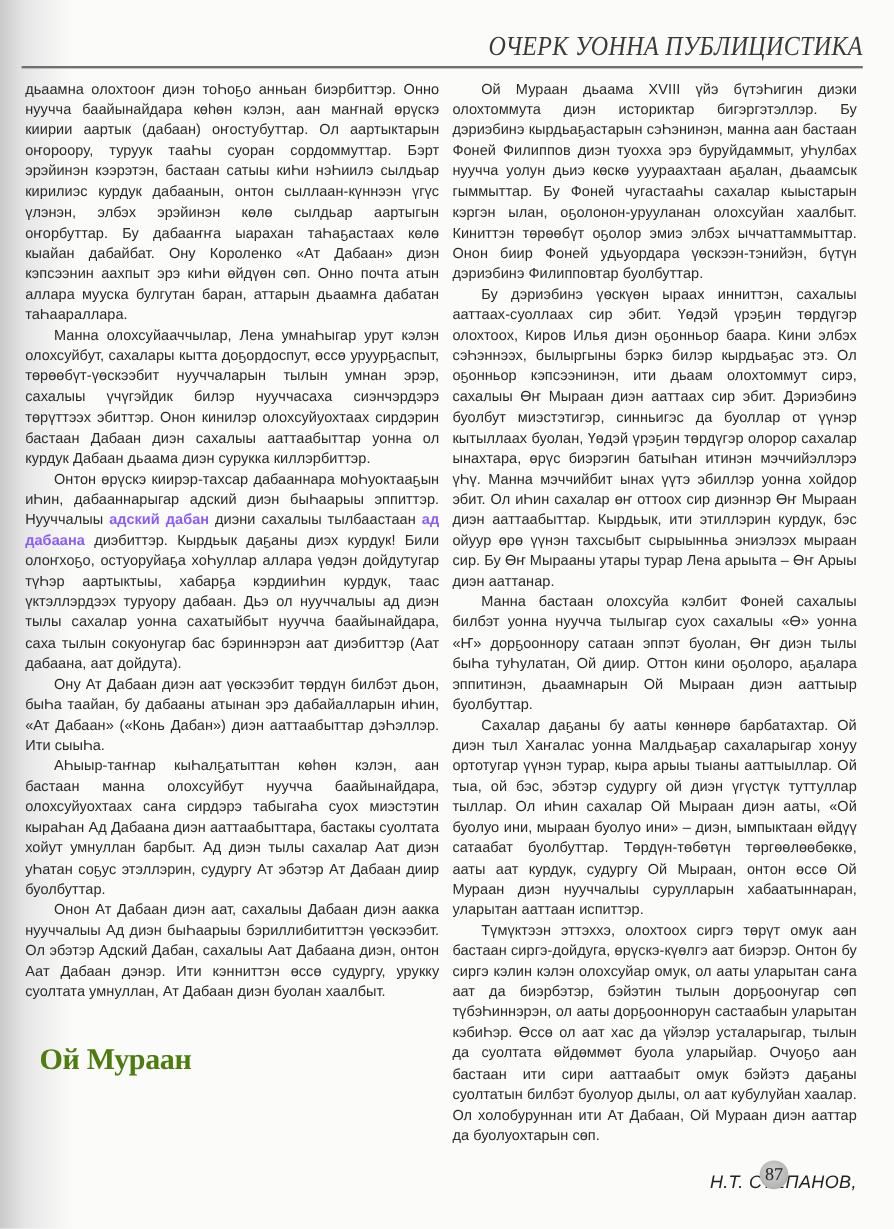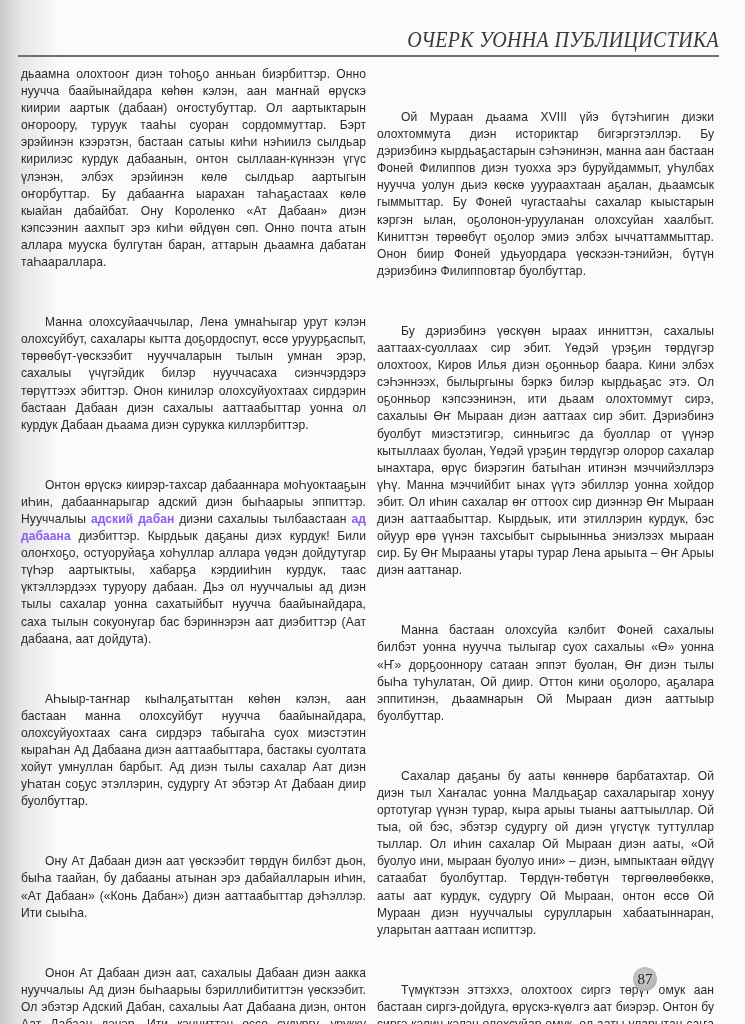--- a/index.html
+++ b/index.html
@@ -29,28 +29,28 @@
     background: #707070;
   }
   .col {
     position: absolute; top: 66px;
     font-size: 12.1px; line-height: 17.1px;
     text-align: justify; letter-spacing: 0.05px;
   }
   .col-left { left: 21px; width: 345px; }
   .col-right { left: 377px; width: 337px; }
   .col p { margin: 0; text-indent: 0; }
-  .col p.ind { text-indent: 24px; margin-top: 43px; }
+  .col p.ind { text-indent: 24px; }
   .col p.noind { text-indent: 0; }
   b { font-weight: bold; color: #8b5cf6; }
   .subheading {
     font-family: "Liberation Serif", "DejaVu Serif", serif;
-    font-style: italic; font-weight: bold;
+    font-weight: bold;
     font-size: 25px; line-height: 30px;
-    margin: 34px 0 12px 12px; color: #701a75;
+    margin: 34px 0 12px 12px; color: #4d7c0f;
     letter-spacing: -0.3px;
   }
   .signature {
     text-align: right; margin-top: 22px;
     font-style: italic;
   }
   .sig-name { font-size: 15px; line-height: 18px; color: #222; letter-spacing: 0.3px; }
   .sig-role { font-size: 12px; line-height: 16px; font-weight: bold; color: #222; }
   .page-number {
     position: absolute; left: 633px; top: 967px;
@@ -67,22 +67,22 @@
 
 <div class="header">
   <div class="header-title">ОЧЕРК УОННА ПУБЛИЦИСТИКА</div>
   <div class="header-rule"></div>
 </div>
 
 <div class="col col-left">
   <p class="noind">дьаамна олохтооҥ диэн тоҺоҕо анньан биэрбиттэр. Онно нуучча баайынайдара көһөн кэлэн, аан маҥнай өрүскэ киирии аартык (дабаан) оҥостубуттар. Ол аартыктарын оҥороору, туруук тааҺы суоран сордоммуттар. Бэрт эрэйинэн кээрэтэн, бастаан сатыы киҺи нэҺиилэ сылдьар кирилиэс курдук дабаанын, онтон сыллаан-күннээн үгүс үлэнэн, элбэх эрэйинэн көлө сылдьар аартыгын оҥорбуттар. Бу дабааҥҥа ыарахан таҺаҕастаах көлө кыайан дабайбат. Ону Короленко «Ат Дабаан» диэн кэпсээнин аахпыт эрэ киҺи өйдүөн сөп. Онно почта атын аллара мууска булгутан баран, аттарын дьаамҥа дабатан таҺаараллара.</p>
   <p class="ind">Манна олохсуйааччылар, Лена умнаҺыгар урут кэлэн олохсуйбут, сахалары кытта доҕордоспут, өссө уруурҕаспыт, төрөөбүт-үөскээбит нууччаларын тылын умнан эрэр, сахалыы үчүгэйдик билэр нууччасаха сиэнчэрдэрэ төрүттээх эбиттэр. Онон кинилэр олохсуйуохтаах сирдэрин бастаан Дабаан диэн сахалыы ааттаабыттар уонна ол курдук Дабаан дьаама диэн сурукка киллэрбиттэр.</p>
   <p class="ind"><span>Онтон өрүскэ киирэр-тахсар дабааннара моҺуоктааҕын иҺин, дабааннарыгар адский диэн быҺаарыы эппиттэр. Нууччалыы </span><b>адский дабан</b><span> диэни сахалыы тылбаастаан </span><b>ад дабаана</b><span> диэбиттэр. Кырдьык даҕаны диэх курдук! Били олоҥхоҕо, остуоруйаҕа хоҺуллар аллара үөдэн дойдутугар түҺэр аартыктыы, хабарҕа кэрдииҺин курдук, таас үктэллэрдээх туруору дабаан. Дьэ ол нууччалыы ад диэн тылы сахалар уонна сахатыйбыт нуучча баайынайдара, саха тылын сокуонугар бас бэриннэрэн аат диэбиттэр (Аат дабаана, аат дойдута).</span></p>
+  <p class="ind">Ону Ат Дабаан диэн аат үөскээбит төрдүн билбэт дьон, быҺа таайан, бу дабааны атынан эрэ дабайалларын иҺин, «Ат Дабаан» («Конь Дабан») диэн ааттаабыттар дэҺэллэр. Ити сыыҺа.</p>
   <p class="ind">АҺыыр-таҥнар кыҺалҕатыттан көһөн кэлэн, аан бастаан манна олохсуйбут нуучча баайынайдара, олохсуйуохтаах саҥа сирдэрэ табыгаҺа суох миэстэтин кыраҺан Ад Дабаана диэн ааттаабыттара, бастакы суолтата хойут умнуллан барбыт. Ад диэн тылы сахалар Аат диэн уҺатан соҕус этэллэрин, судургу Ат эбэтэр Ат Дабаан диир буолбуттар.</p>
-  <p class="ind">Ону Ат Дабаан диэн аат үөскээбит төрдүн билбэт дьон, быҺа таайан, бу дабааны атынан эрэ дабайалларын иҺин, «Ат Дабаан» («Конь Дабан») диэн ааттаабыттар дэҺэллэр. Ити сыыҺа.</p>
   <p class="ind">Онон Ат Дабаан диэн аат, сахалыы Дабаан диэн аакка нууччалыы Ад диэн быҺаарыы бэриллибититтэн үөскээбит. Ол эбэтэр Адский Дабан, сахалыы Аат Дабаана диэн, онтон Аат Дабаан дэнэр. Ити кэнниттэн өссө судургу, урукку суолтата умнуллан, Ат Дабаан диэн буолан хаалбыт.</p>
 
   <div class="subheading">Ой Мураан</div>
 
 </div>
 
 <div class="col col-right">
   <p class="ind">Ой Мураан дьаама XVIII үйэ бүтэҺигин диэки олохтоммута диэн историктар бигэргэтэллэр. Бу дэриэбинэ кырдьаҕастарын сэҺэнинэн, манна аан бастаан Фоней Филиппов диэн туохха эрэ буруйдаммыт, уҺулбах нуучча уолун дьиэ көскө ууураахтаан аҕалан, дьаамсык гыммыттар. Бу Фоней чугастааҺы сахалар кыыстарын кэргэн ылан, оҕолонон-урууланан олохсуйан хаалбыт. Киниттэн төрөөбүт оҕолор эмиэ элбэх ыччаттаммыттар. Онон биир Фоней удьуордара үөскээн-тэнийэн, бүтүн дэриэбинэ Филипповтар буолбуттар.</p>
   <p class="ind">Бу дэриэбинэ үөскүөн ыраах инниттэн, сахалыы ааттаах-суоллаах сир эбит. Үөдэй үрэҕин төрдүгэр олохтоох, Киров Илья диэн оҕонньор баара. Кини элбэх сэҺэннээх, былыргыны бэркэ билэр кырдьаҕас этэ. Ол оҕонньор кэпсээнинэн, ити дьаам олохтоммут сирэ, сахалыы Өҥ Мыраан диэн ааттаах сир эбит. Дэриэбинэ буолбут миэстэтигэр, синньигэс да буоллар от үүнэр кытыллаах буолан, Үөдэй үрэҕин төрдүгэр олорор сахалар ынахтара, өрүс биэрэгин батыҺан итинэн мэччийэллэрэ үҺү. Манна мэччийбит ынах үүтэ эбиллэр уонна хойдор эбит. Ол иҺин сахалар өҥ оттоох сир диэннэр Өҥ Мыраан диэн ааттаабыттар. Кырдьык, ити этиллэрин курдук, бэс ойуур өрө үүнэн тахсыбыт сырыынньа эниэлээх мыраан сир. Бу Өҥ Мырааны утары турар Лена арыыта – Өҥ Арыы диэн ааттанар.</p>
   <p class="ind">Манна бастаан олохсуйа кэлбит Фоней сахалыы билбэт уонна нуучча тылыгар суох сахалыы «Ө» уонна «Ҥ» дорҕооннору сатаан эппэт буолан, Өҥ диэн тылы быҺа туҺулатан, Ой диир. Оттон кини оҕолоро, аҕалара эппитинэн, дьаамнарын Ой Мыраан диэн ааттыыр буолбуттар.</p>

